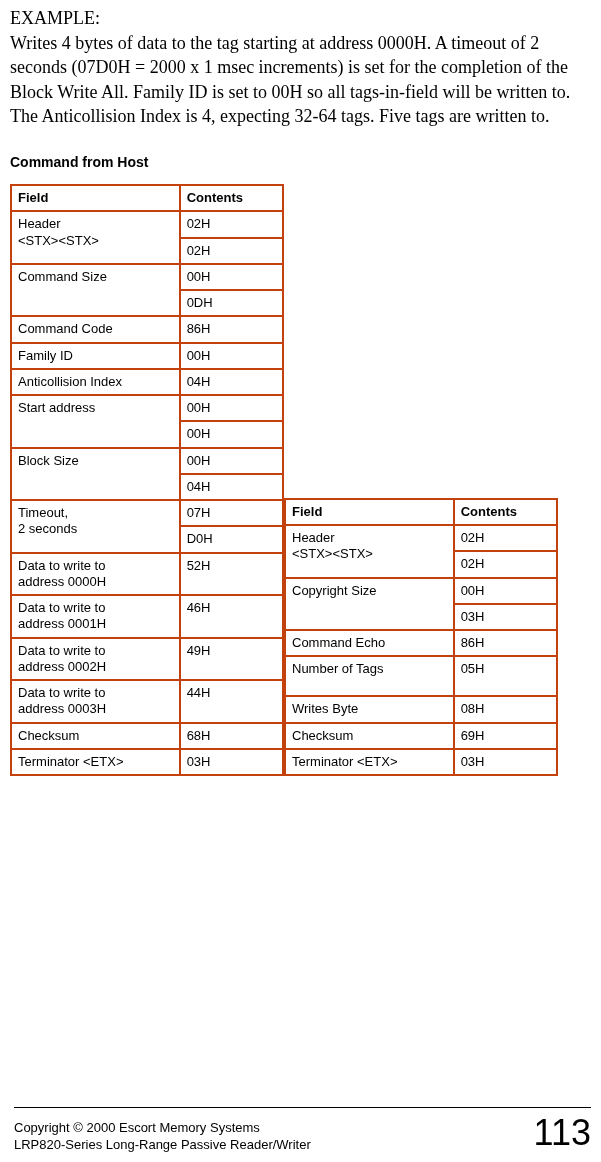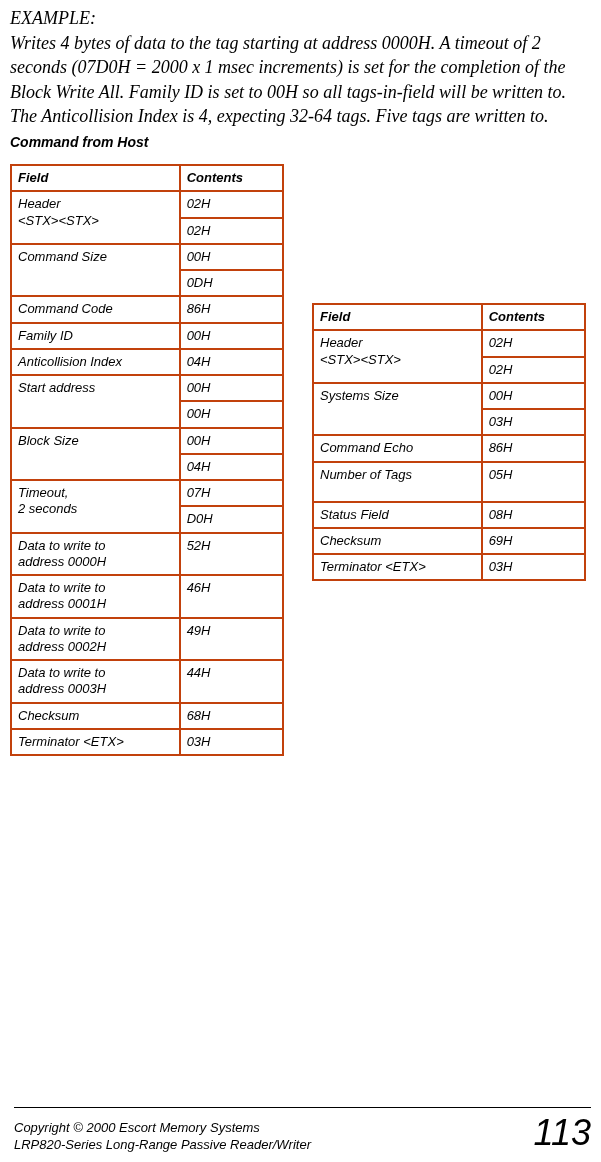--- a/index.html
+++ b/index.html
@@ -8,37 +8,35 @@
     background: #fff;
     color: #000;
     font-family: Arial, Helvetica, sans-serif;
   }
   .page {
     width: 601px;
     min-height: 1162px;
     box-sizing: border-box;
     padding: 8px 10px 12px 10px;
     position: relative;
-    font-style: italic;
   }
   .intro {
     font-family: "Times New Roman", Times, serif;
     font-size: 18px;
     line-height: 1.35;
-    margin-bottom: 0;
+    margin-bottom: 20px;
   }
   .ex-label {
     font-family: "Times New Roman", Times, serif;
     font-size: 18px;
     margin-bottom: 2px;
   }
   .columns {
     display: flex;
-    gap: 28px;
-    align-items: center;
+    align-items: flex-end;
   }
   .col {
     flex: 0 0 auto;
   }
   .col-left { width: 274px; }
   .col-right { width: 274px; }
   .section-title {
     font-family: Arial, Helvetica, sans-serif;
     font-weight: bold;
     font-size: 14px;
@@ -190,36 +188,36 @@
         </thead>
         <tbody id="response-body">
             <tr>
               <td rowspan="2">Header<br>&lt;STX&gt;&lt;STX&gt;</td>
               <td>02H</td>
             </tr>
             <tr>
               <td>02H</td>
             </tr>
             <tr>
-              <td rowspan="2">Systems Size</td>
+              <td rowspan="2">Copyright Size</td>
               <td>00H</td>
             </tr>
             <tr>
               <td>03H</td>
             </tr>
             <tr>
               <td>Command Echo</td>
               <td>86H</td>
             </tr>
             <tr class="tall">
               <td>Number of Tags</td>
               <td>05H</td>
             </tr>
             <tr>
-              <td>Status Field</td>
+              <td>Writes Byte</td>
               <td>08H</td>
             </tr>
             <tr>
               <td>Checksum</td>
               <td>69H</td>
             </tr>
             <tr>
               <td>Terminator &lt;ETX&gt;</td>
               <td>03H</td>
             </tr>

